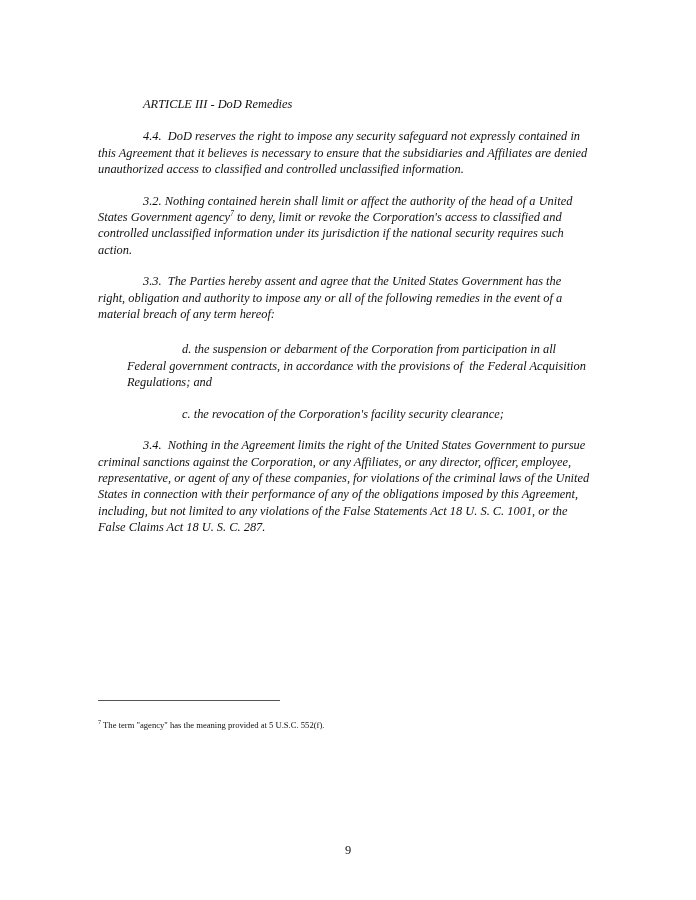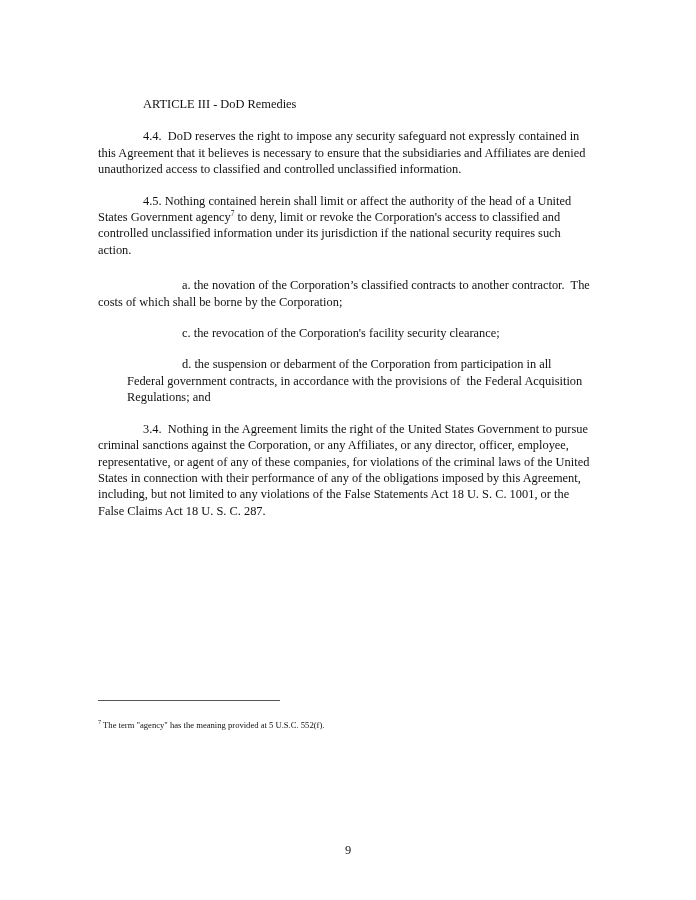--- a/index.html
+++ b/index.html
@@ -35,20 +35,21 @@
   
   .heading,
   .para,
   .item {
     font-size: 12.4px;
     line-height: 16.4px;
     text-align: left;
     color: #111111;
     margin: 0;
     white-space: pre-wrap;
+    font-style: italic;
   }
 
   .heading {
     padding-left: 45px;
     margin-bottom: 16px;
   }
 
   .para {
     text-indent: 45px;
     margin-bottom: 15px;
@@ -118,31 +119,31 @@
 <body>
 
 <div class="page">
 
   <div class="content">
 
     <p class="heading">ARTICLE III - DoD Remedies</p>
 
     <p class="para">4.4.  DoD reserves the right to impose any security safeguard not expressly contained in this Agreement that it believes is necessary to ensure that the subsidiaries and Affiliates are denied unauthorized access to classified and controlled unclassified information.</p>
 
-    <p class="para"><span>4.5. Nothing contained herein shall limit or affect the authority of the head of a United States Government agency</span><sup class="ref">7</sup><span> to deny, limit or revoke the Corporation's access to classified and controlled unclassified information under its jurisdiction if the national security requires such action.</span></p>
+    <p class="para"><span>3.2. Nothing contained herein shall limit or affect the authority of the head of a United States Government agency</span><sup class="ref">7</sup><span> to deny, limit or revoke the Corporation's access to classified and controlled unclassified information under its jurisdiction if the national security requires such action.</span></p>
 
+    <p class="para">3.3.  The Parties hereby assent and agree that the United States Government has the right, obligation and authority to impose any or all of the following remedies in the event of a material breach of any term hereof:</p>
 
     <div class="spacer-sm"></div>
 
-    <p class="item">a. the novation of the Corporation’s classified contracts to another contractor.  The costs of which shall be borne by the Corporation;</p>
 
 
+    <p class="item item-indented">d. the suspension or debarment of the Corporation from participation in all Federal government contracts, in accordance with the provisions of  the Federal Acquisition Regulations; and</p>
+
     <p class="item">c. the revocation of the Corporation's facility security clearance;</p>
-
-    <p class="item item-indented">d. the suspension or debarment of the Corporation from participation in all Federal government contracts, in accordance with the provisions of  the Federal Acquisition Regulations; and</p>
 
 
     <p class="para">3.4.  Nothing in the Agreement limits the right of the United States Government to pursue criminal sanctions against the Corporation, or any Affiliates, or any director, officer, employee, representative, or agent of any of these companies, for violations of the criminal laws of the United States in connection with their performance of any of the obligations imposed by this Agreement, including, but not limited to any violations of the False Statements Act 18 U. S. C. 1001, or the False Claims Act 18 U. S. C. 287.</p>
 
   </div>
 
   <div class="footnote-area">
     <div class="footnote-rule"></div>
     <p class="footnote"><span class="fn-marker">7</span><span> The term "agency" has the meaning provided at 5 U.S.C. 552(f).</span></p>
   </div>

